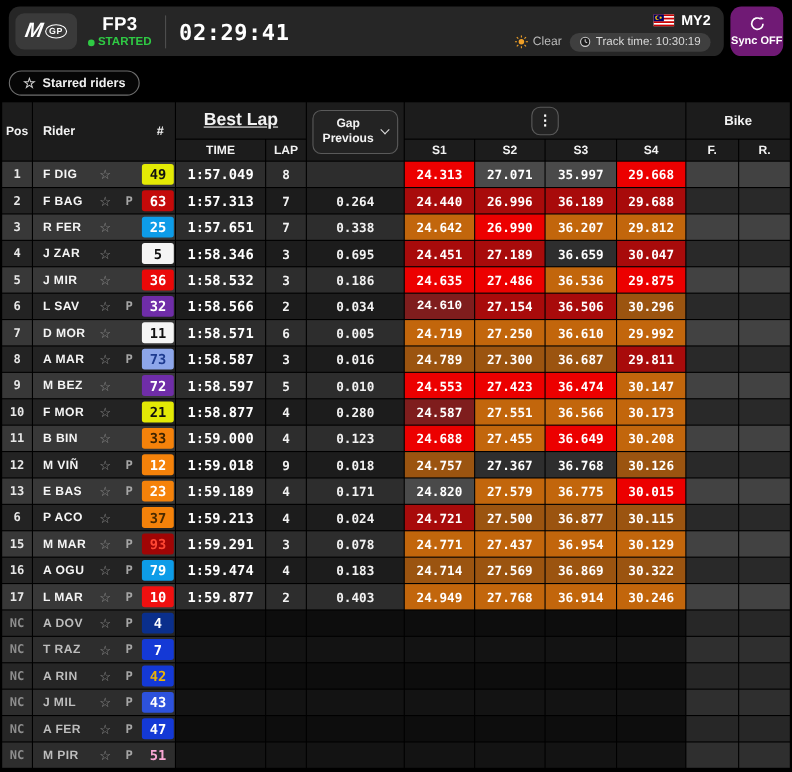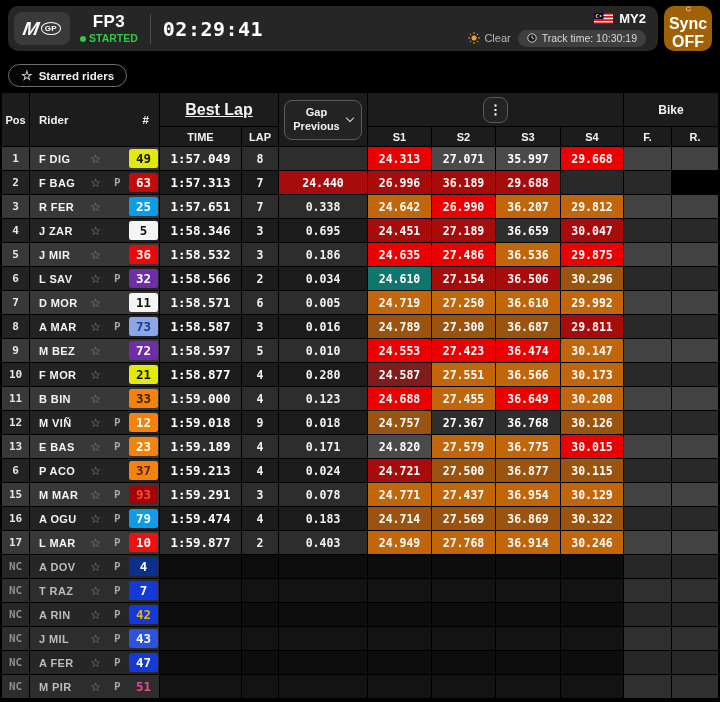--- a/index.html
+++ b/index.html
@@ -22,23 +22,23 @@
   .status-dot { width:6px; height:6px; border-radius:50%; background:#2fca44; }
   .vdivider { width:1px; height:30px; background:#4d4d4d; margin:0 12px; }
   .timer { font-size:20px; font-weight:700; letter-spacing:.5px;
     font-family:"DejaVu Sans Mono", monospace; }
   .header-right { margin-left:auto; display:flex; flex-direction:column; align-items:flex-end; gap:4px; }
   .event-row { display:flex; align-items:center; gap:6px; font-weight:800; font-size:13px; }
   .cond-row { display:flex; align-items:center; gap:7px; }
   .weather { color:#b9b9b9; font-size:11px; display:flex; align-items:center; gap:4px; }
   .track-pill { background:#3f3f3f; border-radius:10px; padding:2.5px 9px;
     font-size:10.5px; color:#d8d8d8; display:flex; align-items:center; gap:5px; }
-  .sync-btn { width:48px; background:#a16207; border-radius:10px; display:flex;
+  .sync-btn { width:48px; background:#701a75; border-radius:10px; display:flex;
     flex-direction:column; align-items:center; justify-content:center; gap:3px;
-    color:#fff; font-size:16px; font-weight:700; border:none; cursor:pointer;text-align:center; }
+    color:#fff; font-size:10px; font-weight:700; border:none; cursor:pointer;text-align:center; }
 
   
   .starred-btn { margin:13px 0 0 8px; display:inline-flex; align-items:center; gap:6px;
     background:#060606; border:1px solid #6e6e6e; border-radius:14px;
     padding:4px 12px; color:#f0f0f0; font-size:11.5px; font-weight:600; cursor:pointer; }
   .star-glyph { color:#cfcfcf; font-size:13px; line-height:1; }
 
   
   .grid { display:grid; grid-template-columns:27px 129px 81px 36px 88px 63px 63px 64px 62px 47px 46px;
     column-gap:1px; }
@@ -244,20 +244,21 @@
     <div class="cell c-left pos mono">2</div>
     <div class="cell c-left rider-cell">
       <span class="name">F BAG</span>
       <span class="star">☆</span>
       <span class="spacer"></span>
       <span class="pit mono">P</span>
       <span class="plate mono" style="background: rgb(196, 10, 10); color: rgb(255, 255, 255);">63</span>
     </div>
     <div class="cell c-mid time mono">1:57.313</div>
     <div class="cell c-mid lap mono">7</div>
+    <div class="cell c-mid gap mono">0.264</div>
     <div class="cell sector mono" style="background: rgb(168, 11, 11);">24.440</div>
     <div class="cell sector mono" style="background: rgb(168, 11, 11);">26.996</div>
     <div class="cell sector mono" style="background: rgb(168, 11, 11);">36.189</div>
     <div class="cell sector mono" style="background: rgb(168, 11, 11);">29.688</div>
     <div class="cell c-bike"></div>
     <div class="cell c-bike"></div>
   </div>
       <div class="grid row odd">
     <div class="cell c-left pos mono">3</div>
     <div class="cell c-left rider-cell">
@@ -320,21 +321,21 @@
     <div class="cell c-left rider-cell">
       <span class="name">L SAV</span>
       <span class="star">☆</span>
       <span class="spacer"></span>
       <span class="pit mono">P</span>
       <span class="plate mono" style="background: rgb(111, 45, 168); color: rgb(255, 255, 255);">32</span>
     </div>
     <div class="cell c-mid time mono">1:58.566</div>
     <div class="cell c-mid lap mono">2</div>
     <div class="cell c-mid gap mono">0.034</div>
-    <div class="cell sector mono" style="background: #0f766e;">24.610</div>
+    <div class="cell sector mono" style="background: #7f1d1d; font-family: Liberation Mono, monospace;">24.610</div>
     <div class="cell sector mono" style="background: rgb(168, 11, 11);">27.154</div>
     <div class="cell sector mono" style="background: rgb(168, 11, 11);">36.506</div>
     <div class="cell sector mono" style="background: rgb(155, 84, 16);">30.296</div>
     <div class="cell c-bike"></div>
     <div class="cell c-bike"></div>
   </div>
       <div class="grid row odd">
     <div class="cell c-left pos mono">7</div>
     <div class="cell c-left rider-cell">
       <span class="name">D MOR</span>
@@ -638,21 +639,21 @@
     <div class="cell c-bike"></div>
     <div class="cell c-bike"></div>
   </div>
       <div class="grid row odd nc">
     <div class="cell c-left pos mono">NC</div>
     <div class="cell c-left rider-cell">
       <span class="name">M PIR</span>
       <span class="star">☆</span>
       <span class="spacer"></span>
       <span class="pit mono">P</span>
-      <span class="plate mono" style="color: #ec4899;">51</span>
+      <span class="plate mono" style="color: #f9a8d4;">51</span>
     </div>
     <div class="cell c-mid time mono"></div>
     <div class="cell c-mid lap mono"></div>
     <div class="cell c-mid gap mono"></div>
     <div class="cell sector mono"></div>
     <div class="cell sector mono"></div>
     <div class="cell sector mono"></div>
     <div class="cell sector mono"></div>
     <div class="cell c-bike"></div>
     <div class="cell c-bike"></div>

